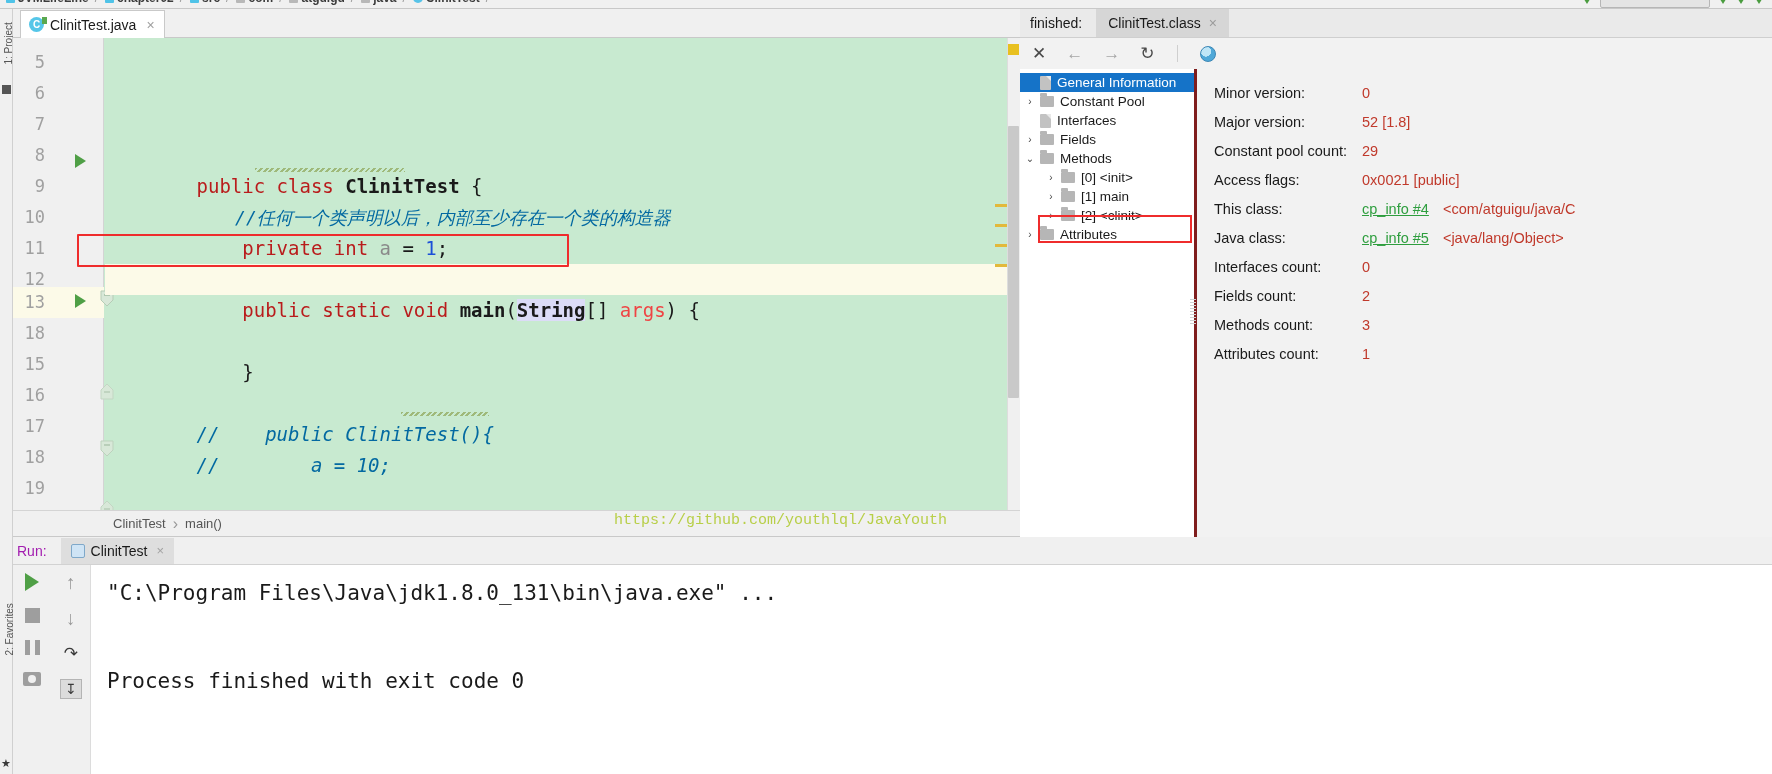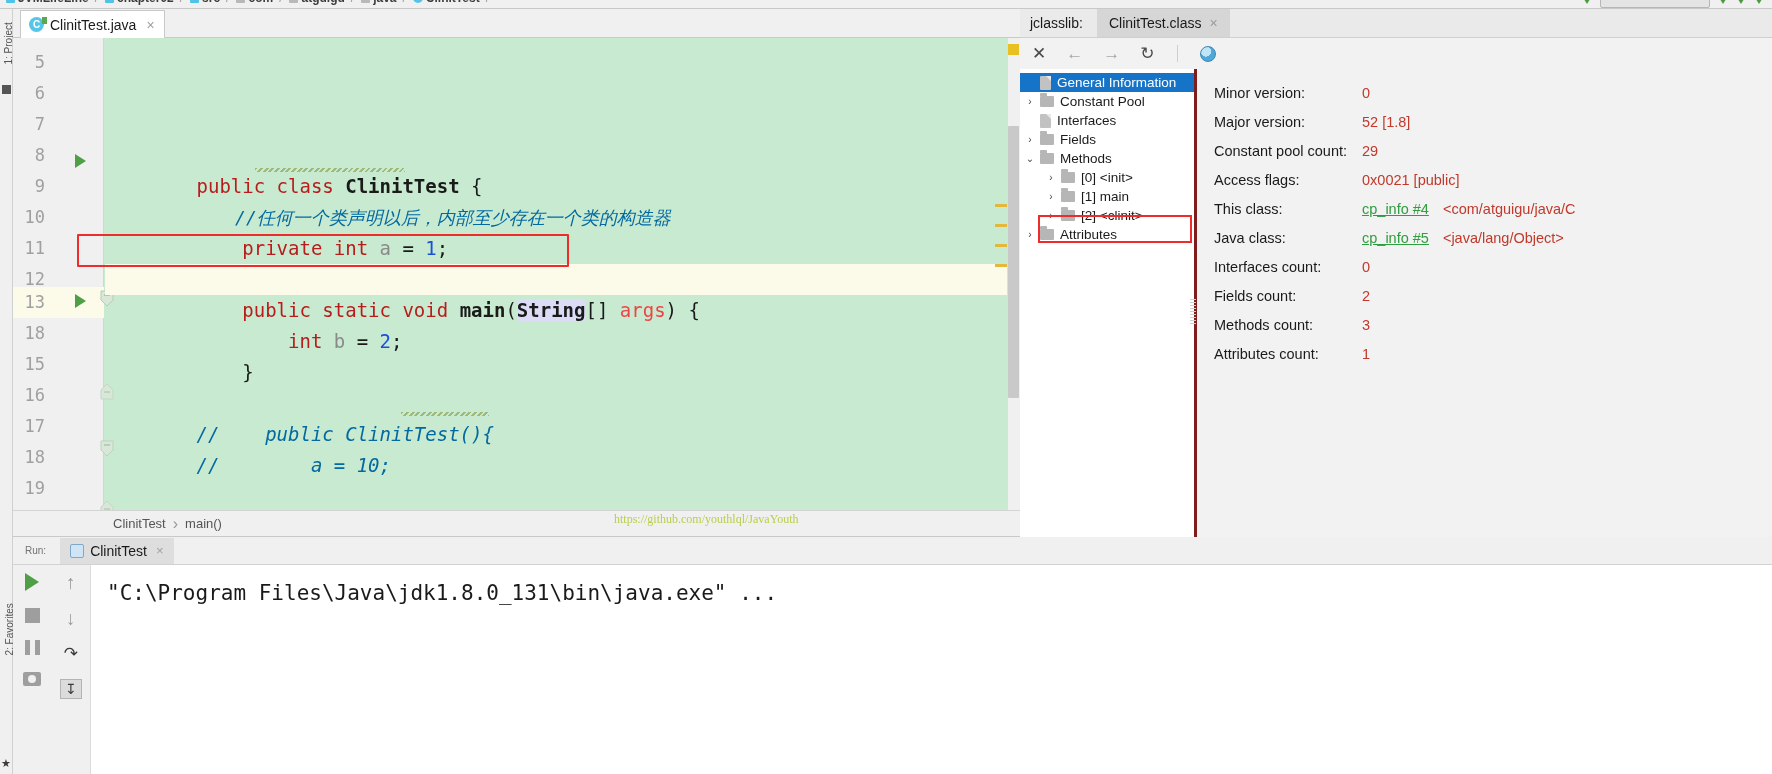--- a/index.html
+++ b/index.html
@@ -125,31 +125,31 @@
   
   .editcrumb{
     position:absolute; left:13px; top:510px; width:1007px; height:27px;
     background:#f0f0f0; border-top:1px solid #d4d4d4; border-bottom:1px solid #c9c9c9;
     display:flex; align-items:center;
   }
   .editcrumb .bc{ margin-left:100px; font-size:13px; color:#555; }
   .editcrumb .bcsep{ margin:0 7px; color:#999; }
   .watermark{
     position:absolute; left:614px; top:512px;
-    font-family:Liberation Serif, serif; font-size:12px; color:#b8cf48;
+    font-family:Liberation Mono, monospace; font-size:15px; color:#b8cf48;
     letter-spacing:0px;
   }
 
   
   .runbar{
     position:absolute; left:13px; top:537px; width:1759px; height:28px;
     background:#f0f0f0; border-bottom:1px solid #d2d2d2;
     display:flex; align-items:center;
   }
-  .runbar .runlabel{ margin-left:12px; font-size:10px; color:#737373; }
+  .runbar .runlabel{ margin-left:4px; font-size:14px; color:#a21caf; }
   .runtab{
     margin-left:14px; height:26px; background:#dedede;
     display:flex; align-items:center; gap:6px; padding:0 10px;
     font-size:14px; color:#1a1a1a;
   }
   .runtabicon{ width:14px;height:14px;background:#cfe4f5;border:1px solid #7fa8c9;border-radius:2px;}
   .runtab .x{ color:#a2a2a2; font-size:13px; margin-left:3px;}
 
   .runbody{
     position:absolute; left:13px; top:565px; width:1759px; height:209px;
@@ -360,23 +360,20 @@
       <div class="squiggle" style="left:150px;top:130px;width:150px;"></div>
       <div class="ln" style="top:164px">
         <span class="plain">    </span><span class="kw">private int </span><span class="fld">a </span><span class="plain">= </span><span class="num">1</span><span class="plain">;</span>
       </div>
       <div class="ln" style="top:195px">
         <span class="plain">    </span><span class="kw">private static int </span><span class="fld">c </span><span class="plain">= </span><span class="num">3</span><span class="plain">;</span>
       </div>
       <div class="ln hl" style="top:226px">
         <span class="plain">    </span><span class="kw">public static void </span><span class="cls">main</span><span class="plain">(</span><span class="strsel">String</span><span class="plain">[] </span><span class="fld" style="color:#ef4444">args</span><span class="plain">) {</span>
       </div>
-      <div class="ln" style="top:257px">
-        <span class="plain">        </span><span class="kw">int </span><span class="fld">b </span><span class="plain">= </span><span class="num">2</span><span class="plain">;</span>
-      </div>
       <div class="ln" style="top:288px">
         <span class="plain">    }</span>
       </div>
       <div class="ln" style="top:319px"></div>
       <div class="ln" style="top:350px">
         <span class="cmt">//    public ClinitTest(){</span>
       </div>
       <div class="squiggle" style="left:296px;top:374px;width:88px;"></div>
       <div class="ln" style="top:381px">
         <span class="cmt">//        a = 10;</span>
@@ -400,21 +397,21 @@
 
   <div class="editcrumb">
     <span class="bc">ClinitTest</span>
     <span class="bcsep">›</span>
     <span class="bc" style="margin-left:0">main()</span>
   </div>
   <div class="watermark">https://github.com/youthlql/JavaYouth</div>
 
   <div class="jcl">
     <div class="jcltabbar">
-      <span class="jcllabel">jclasslib:</span>
+      <span class="jcllabel">finished:</span>
       <span class="jcltab">
         <span>ClinitTest.class</span>
         <span class="x">×</span>
       </span>
     </div>
 
     <div class="jcltoolbar">
       <span class="tbico">✕</span>
       <span class="tbico dim">←</span>
       <span class="tbico dim">→</span>
@@ -541,16 +538,17 @@
         <span class="arrico">↑</span>
         <span class="arrico">↓</span>
         <span class="wrapico">↷</span>
         <span class="downico">↧</span>
       </div>
     </div>
 
     <div class="console">
       <div class="cline"><span class="hlt">"C:\Program Files\Java\jdk1.8.0_131\bin\java.exe" ...</span></div>
       <div class="cline"></div>
+      <div class="cline"><span>Process finished with exit code 0</span></div>
     </div>
   </div>
 
 </div>
 
 </body></html>

